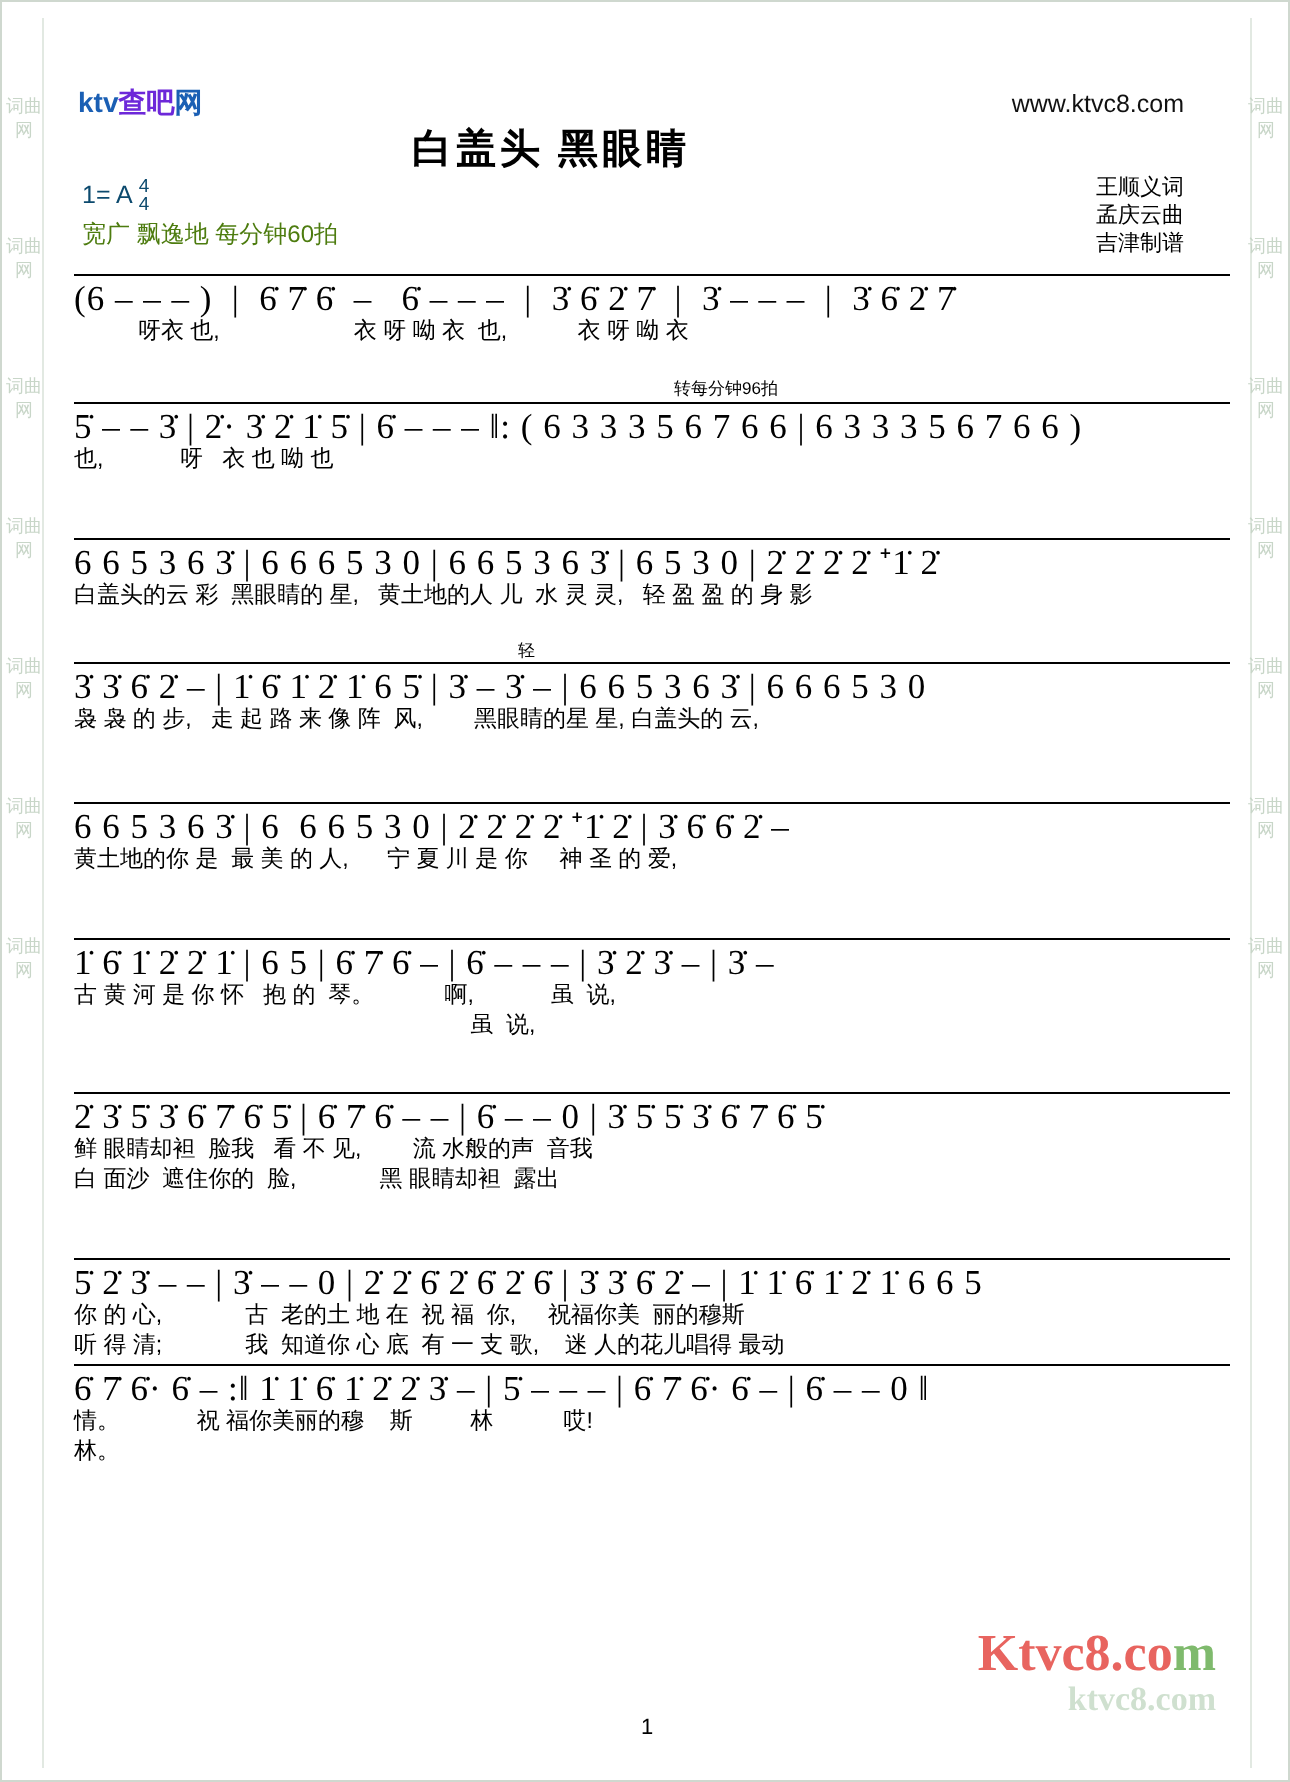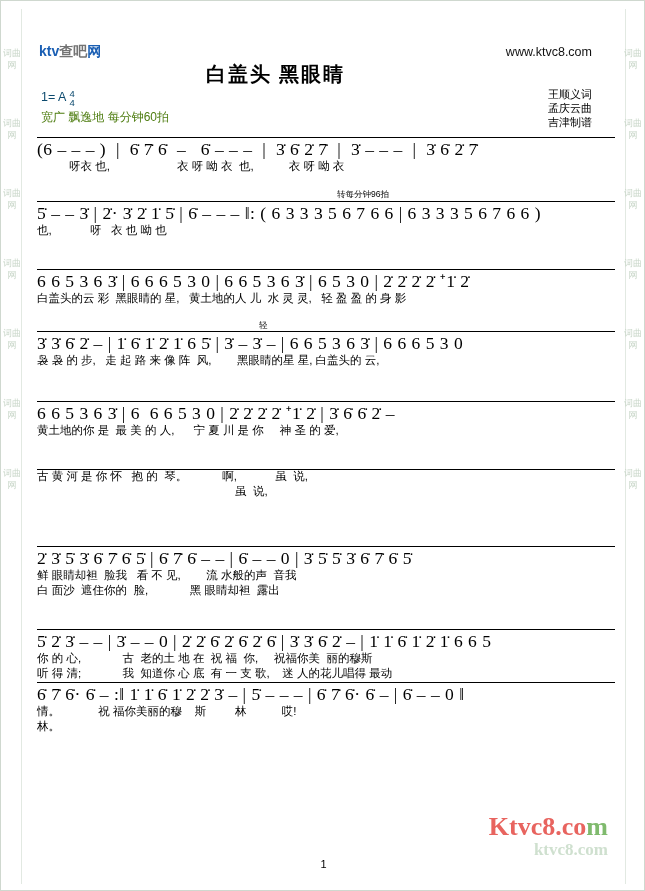--- a/index.html
+++ b/index.html
@@ -32,21 +32,21 @@
   .wm-col.left{left:1px;}
   .wm-col.right{right:1px;}
   .wm-item{margin-top:46px;}
   .wm-item span{display:block;}
 
   .logo{
     position:absolute;left:38px;top:42px;
     font-size:14px;font-weight:bold;
   }
   .logo .k{color:#1a5fb4;}
-  .logo .c{color:#737373;}
+  .logo .c{color:#6d28d9;}
   .logo .n{color:#1a5fb4;}
 
   .site{
     position:absolute;right:52px;top:44px;
     font-size:12.5px;color:#111;
   }
 
   .title{
     position:absolute;left:0;top:60px;width:549px;
     text-align:center;
@@ -216,20 +216,21 @@
   </div>
 
   <div class="sys" style="top:400px;">
     <div class="staffline"></div>
     <div class="notes">6 6 5 3 6 3̇ | 6  6 6 5 3 0 | 2̇ 2̇ 2̇ 2̇ ⁺1̇ 2̇ | 3̇ 6̇ 6̇ 2̇ –</div>
     <div class="lyr">黄土地的你 是  最 美 的 人,      宁 夏 川 是 你     神 圣 的 爱,</div>
   </div>
 
   <div class="sys" style="top:468px;">
     <div class="staffline"></div>
+    <div class="notes">1̇ 6̇ 1̇ 2̇ 2̇ 1̇ | 6 5 | 6̇ 7̇ 6̇ – | 6̇ – – – | 3̇ 2̇ 3̇ – | 3̇ –</div>
     <div class="lyr">古 黄 河 是 你 怀   抱 的  琴。           啊,            虽  说,</div>
     <div class="lyr">                                                              虽  说,</div>
   </div>
 
   <div class="sys" style="top:545px;">
     <div class="staffline"></div>
     <div class="notes">2̇ 3̇ 5̇ 3̇ 6̇ 7̇ 6̇ 5̇ | 6̇ 7̇ 6̇ – – | 6̇ – – 0 | 3̇ 5̇ 5̇ 3̇ 6̇ 7̇ 6̇ 5̇</div>
     <div class="lyr">鲜 眼睛却袒  脸我   看 不 见,        流 水般的声  音我</div>
     <div class="lyr">白 面沙  遮住你的  脸,             黑 眼睛却袒  露出</div>
   </div>

